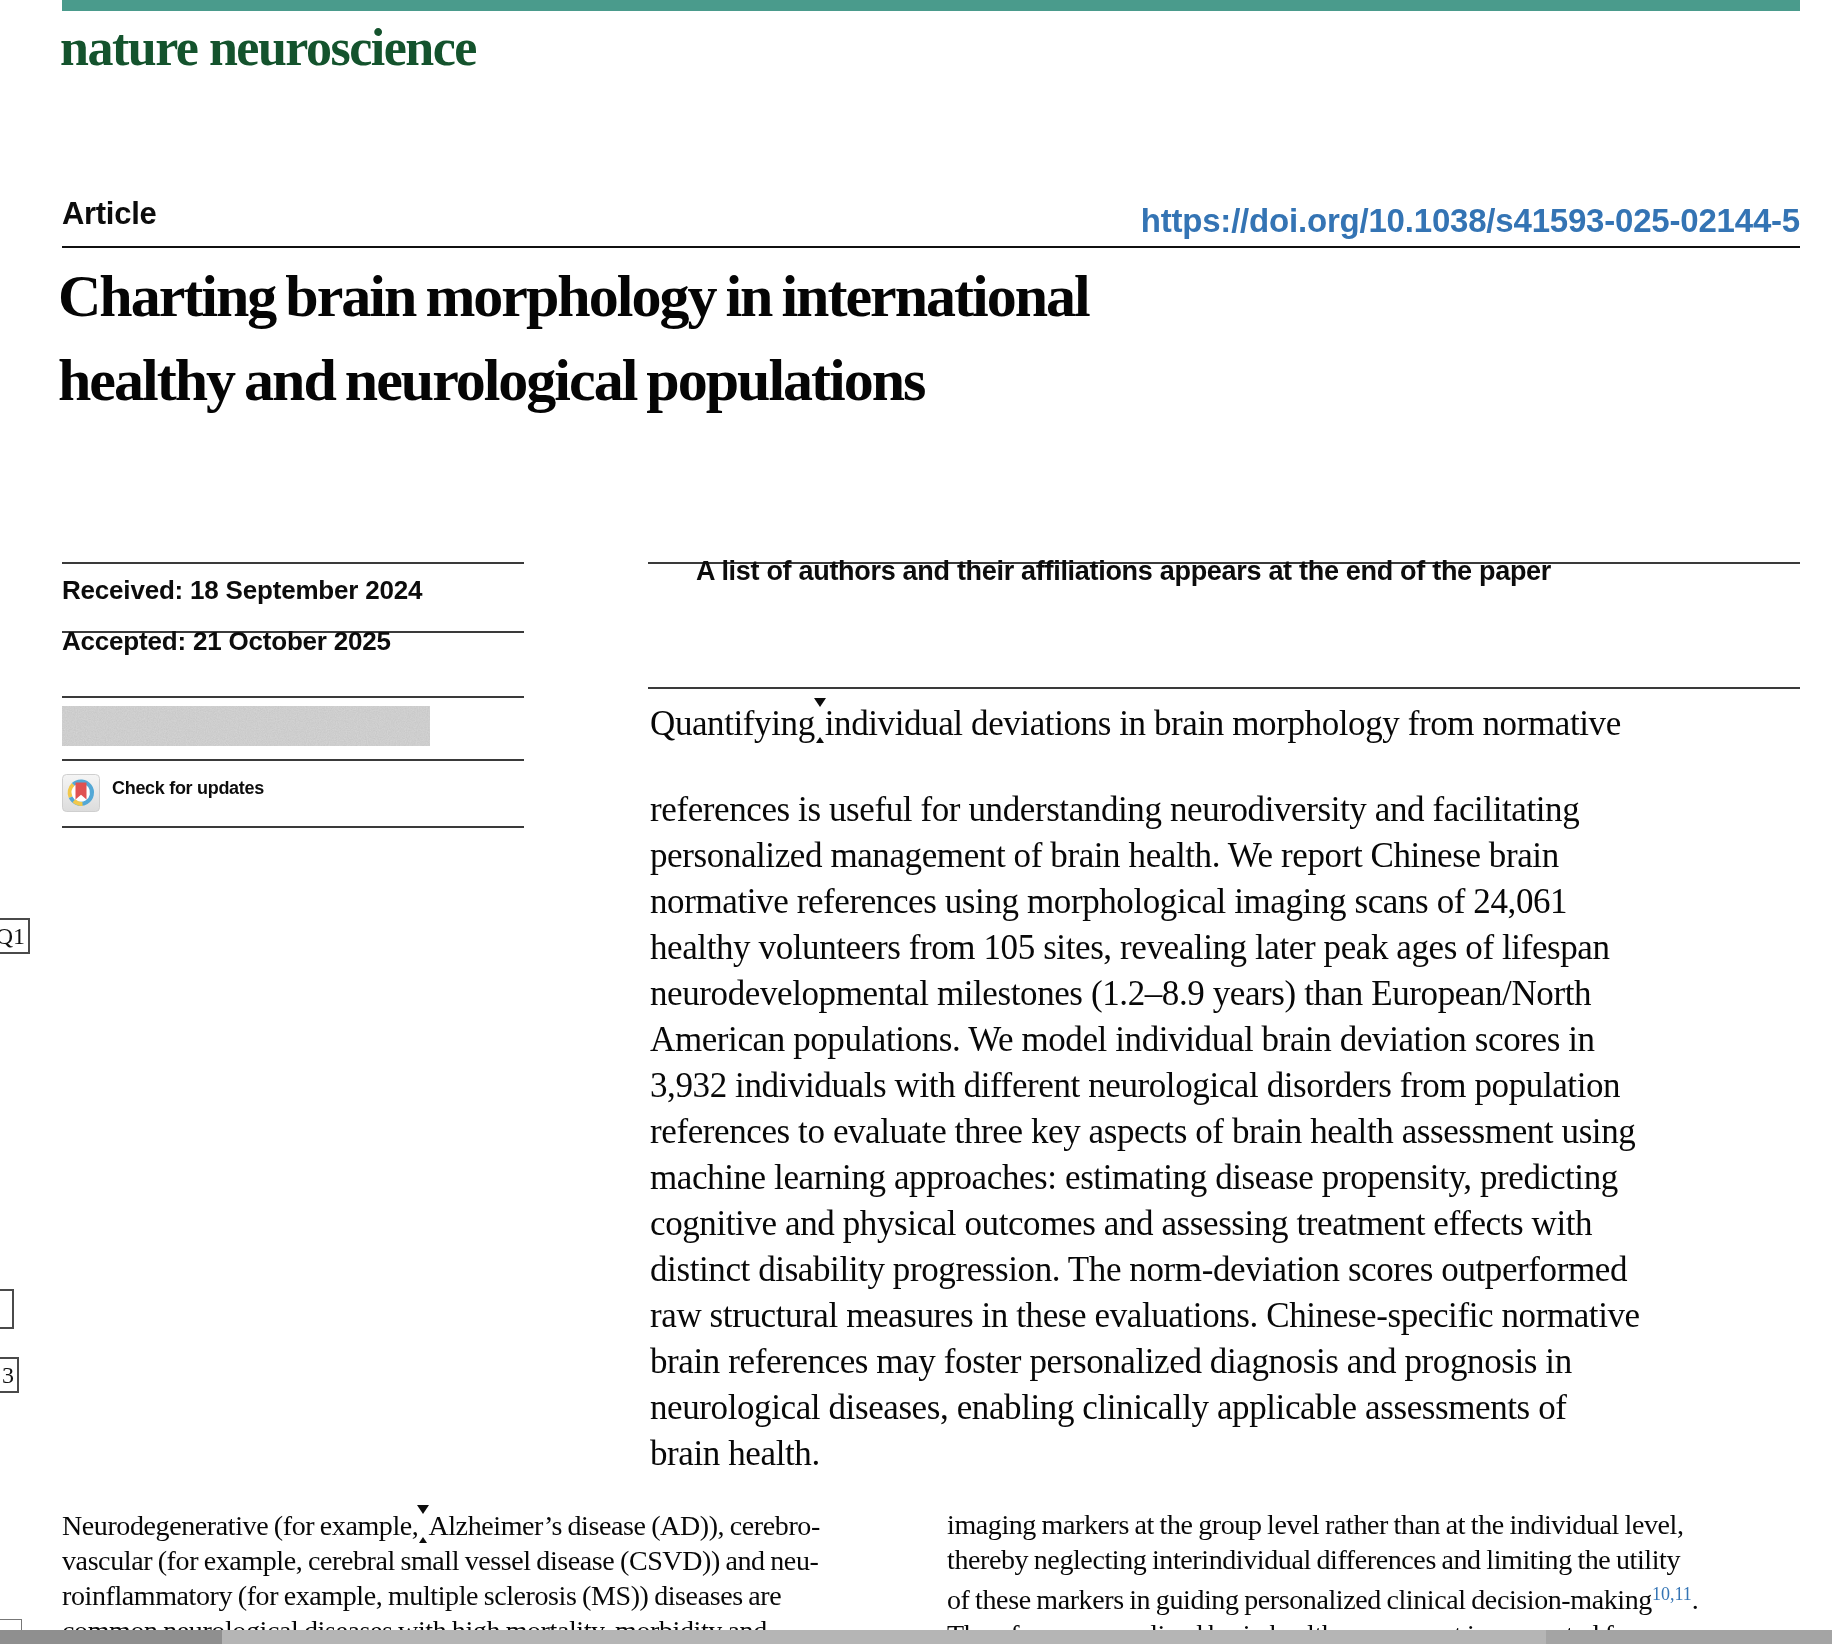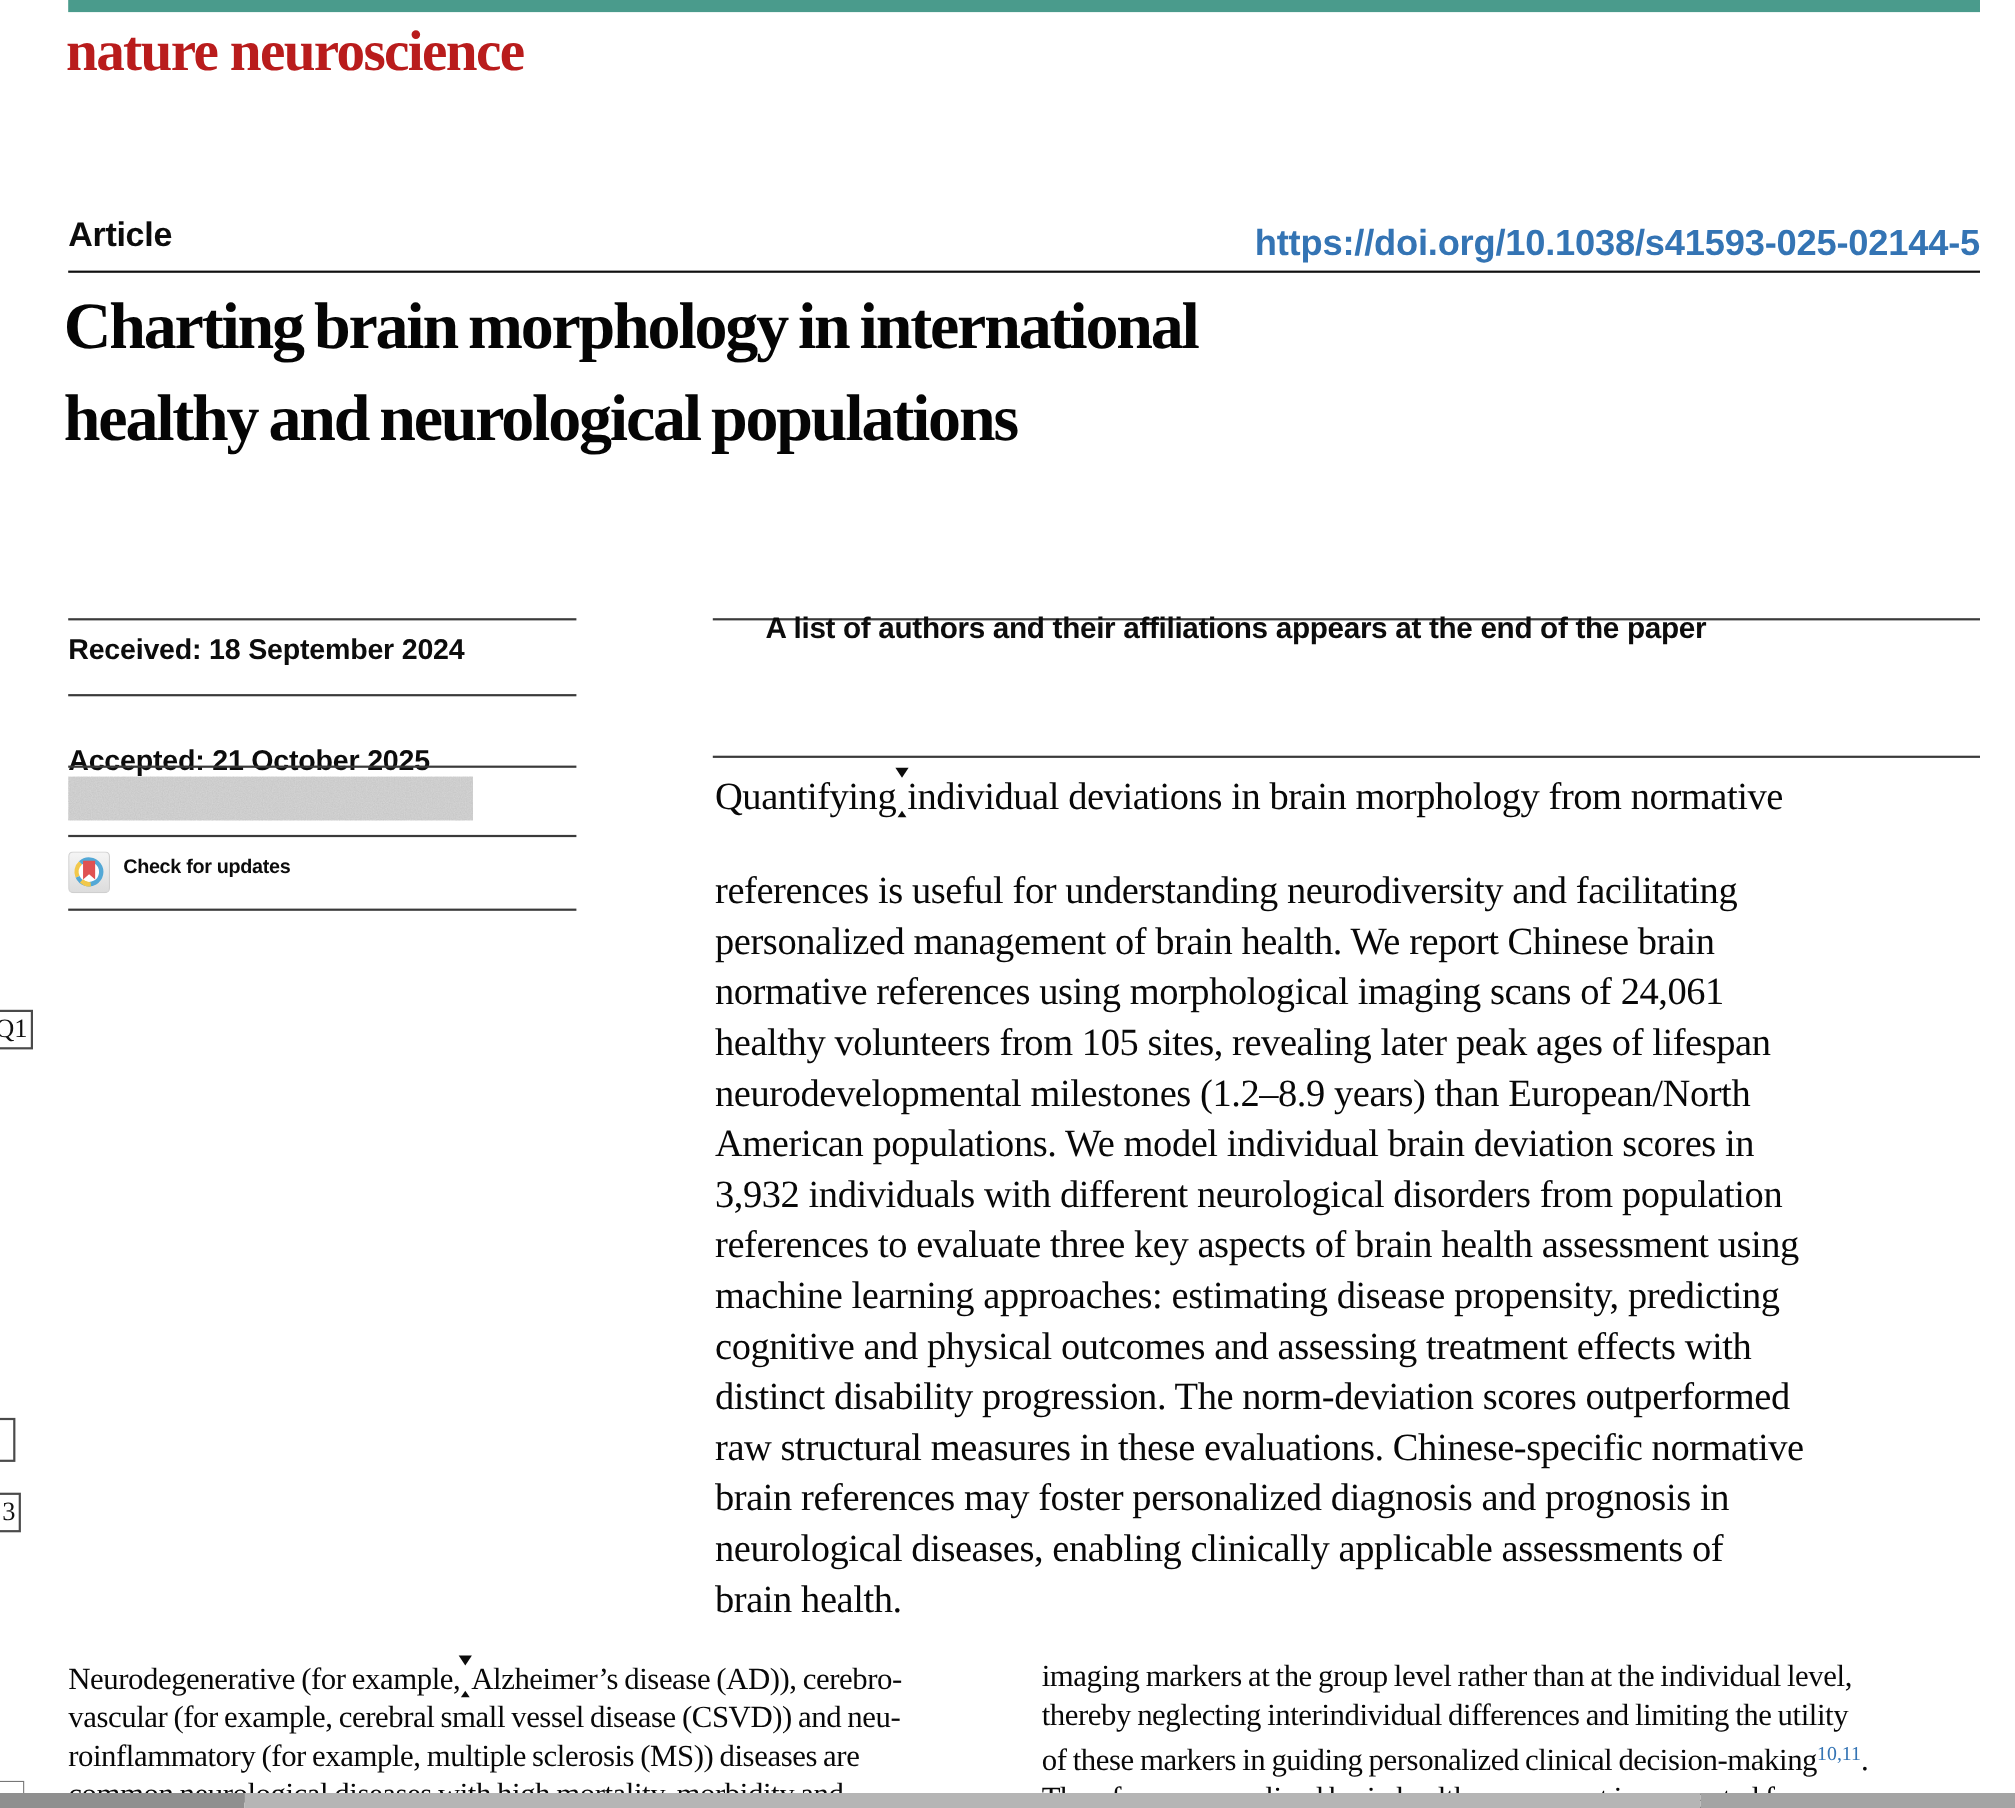--- a/index.html
+++ b/index.html
@@ -14,21 +14,21 @@
   .abs{position:absolute;}
 
   
   .topbar{left:62px;top:0;width:1738px;height:11px;}
 
   
   .masthead{
     left:60px;top:18px;
     font-family:"Liberation Serif","DejaVu Serif",serif;
     font-weight:700;font-size:52px;letter-spacing:-1.5px;
-    color:#b91c1c;white-space:nowrap;
+    color:#14532d;white-space:nowrap;
   }
 
   
   .article-label{left:62px;top:196px;font-size:31px;font-weight:700;letter-spacing:-0.3px;}
   .doi-link{
     right:32px;top:202px;font-size:33px;font-weight:700;letter-spacing:-0.2px;
     text-decoration:none;white-space:nowrap;
   }
   .rule-header{left:62px;top:246px;width:1738px;height:2px;background:#101010;}
 
@@ -115,21 +115,21 @@
   <div class="abs article-label">Article</div>
   <a class="abs doi-link" href="#" style="color:#3474b4;">https://doi.org/10.1038/s41593-025-02144-5</a>
   <div class="abs rule-header"></div>
 
   <div class="abs title">Charting brain morphology in international
 healthy and neurological populations</div>
 
   <div class="abs meta-rule" style="top:562px;"></div>
   <div class="abs meta-text" style="top:575px;">Received: 18 September 2024</div>
   <div class="abs meta-rule" style="top:631px;"></div>
-  <div class="abs meta-text" style="top:676px;">Accepted: 21 October 2025</div>
+  <div class="abs meta-text" style="top:626px;">Accepted: 21 October 2025</div>
   <div class="abs meta-rule" style="top:696px;"></div>
 
   <div class="abs noise-strip">
     <svg width="368" height="40">
       <filter id="grain">
         <feTurbulence type="fractalNoise" baseFrequency="0.9" numOctaves="2" stitchTiles="stitch"></feTurbulence>
         <feColorMatrix type="matrix" values="0 0 0 0 0.55  0 0 0 0 0.55  0 0 0 0 0.55  0 0 0.9 0 0.08"></feColorMatrix>
       </filter>
       <rect width="368" height="40" fill="#d8d8d8"></rect>
       <rect width="368" height="40" filter="url(#grain)" opacity="0.95"></rect>

